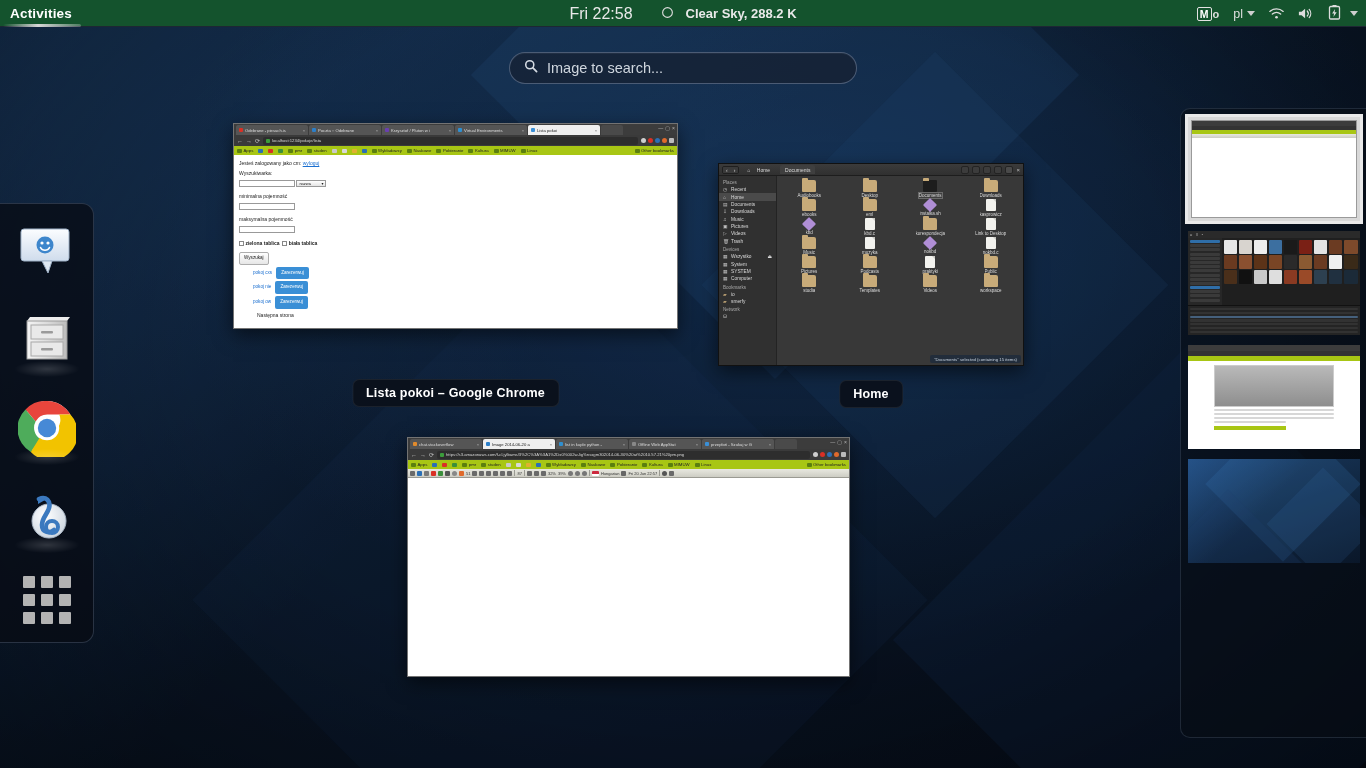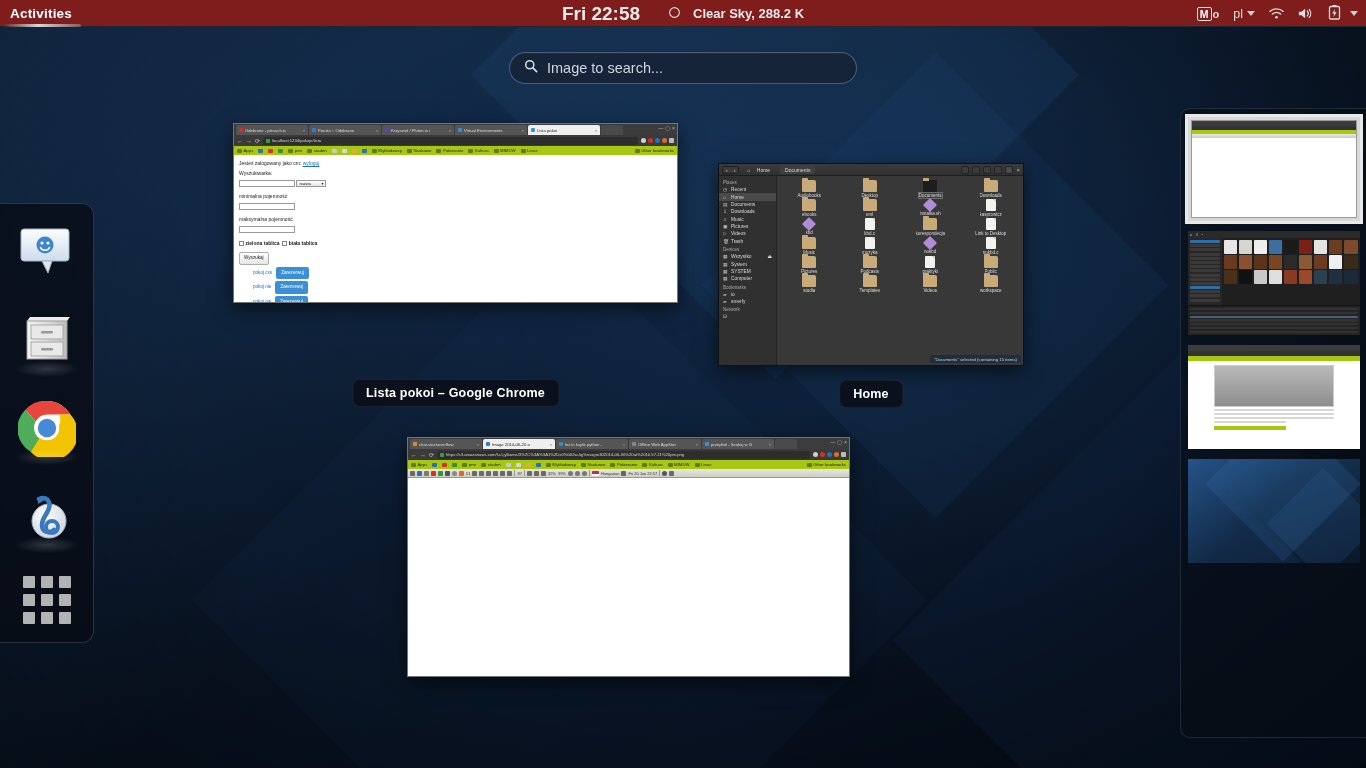--- a/index.html
+++ b/index.html
@@ -30,41 +30,41 @@
     position: absolute; inset: 0;
     background: radial-gradient(ellipse 1100px 760px at 50% 42%, rgba(0,0,0,0) 45%, rgba(0,0,0,0.55) 100%);
   }
 
   
   #overview-dim { position: absolute; inset: 0; background: rgba(0,0,0,0.22); }
 
   
   #topbar {
     position: absolute; left: 0; top: 0; width: 1366px; height: 27px;
-    background: #7f1d1d; color: #e6e6e6; font-size: 12.5px;
+    background: #14532d; color: #e6e6e6; font-size: 12.5px;
     display: flex; z-index: 60;
     border-bottom: 1px solid #1d2733;
   }
   #activities {
     position: relative; height: 27px; display: flex; align-items: center;
     padding: 0 12px 0 10px; font-weight: bold; font-size: 13.5px; color: #fff;
     letter-spacing: .2px;
   }
   #activities::after {
     content: ""; position: absolute; left: 3px; right: 3px; bottom: 0; height: 3px;
     background: linear-gradient(to right, rgba(255,255,255,0), #d7d7d7 45%, rgba(255,255,255,0.25));
     border-radius: 2px;
   }
   #tb-center {
     position: absolute; left: 0; right: 0; top: 0; height: 27px;
     display: flex; align-items: center; justify-content: center; gap: 28px;
     pointer-events: none;
   }
   #tb-center > * { pointer-events: auto; }
-  .tb-clock { font-weight: bold; font-size: 19px; color: #e9e9e9; }
+  .tb-clock { font-weight: normal; font-size: 16px; color: #e9e9e9; }
   .tb-weather { display: flex; align-items: center; gap: 12px; font-weight: bold; font-size: 13px; color: #e9e9e9; }
   #tb-right {
     position: absolute; right: 8px; top: 0; height: 27px;
     display: flex; align-items: center; gap: 14px;
   }
   .tb-item { display: flex; align-items: center; gap: 4px; color: #dcdcdc; }
   .mo-badge { display: flex; align-items: center; gap: 1px; font-size: 11px; font-weight: bold; }
   .mo-box {
     border: 1.6px solid #e2e2e2; border-radius: 2px; padding: 0px 2px;
     font-size: 10.5px; line-height: 12px; color: #fff;
@@ -422,21 +422,21 @@
         <i></i>
         <i></i>
         <i></i>
         <i></i>
         <i></i>
         <i></i>
     </span>
   </div>
 </div>
 
-<div class="win" style="left:233px; top:123px; width:445px; height:180px;">
+<div class="win" style="left:233px; top:123px; width:445px; height:206px;">
   <div class="shot">
 
     <div class="cr-tabs">
       <div class="cr-tab" style="width:72px">
         <i class="fav" style="background:#d93025"></i>
         <span>Odebrane - piesuch.is</span>
         <span class="x">×</span>
       </div>
       <div class="cr-tab" style="width:72px">
         <i class="fav" style="background:#2c7fc9"></i>

